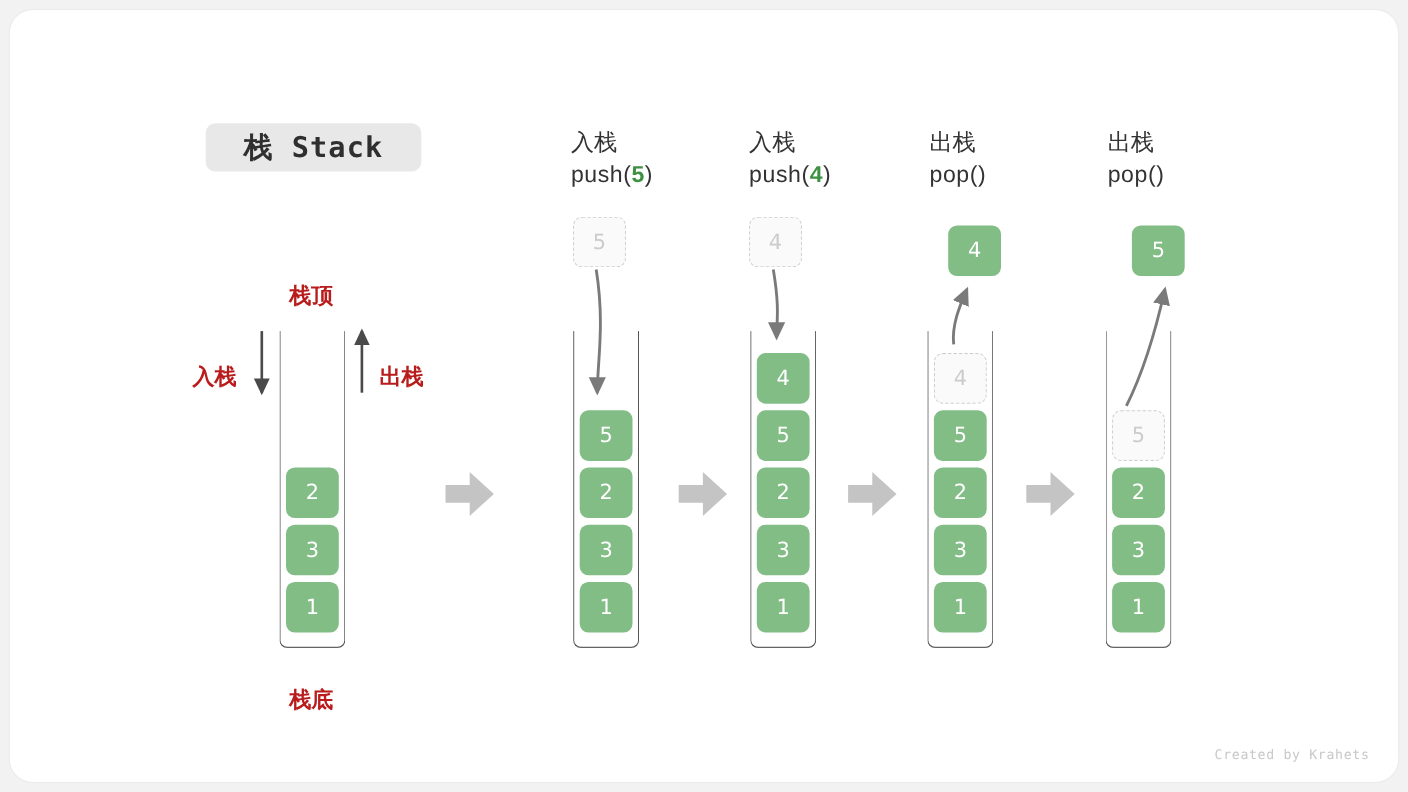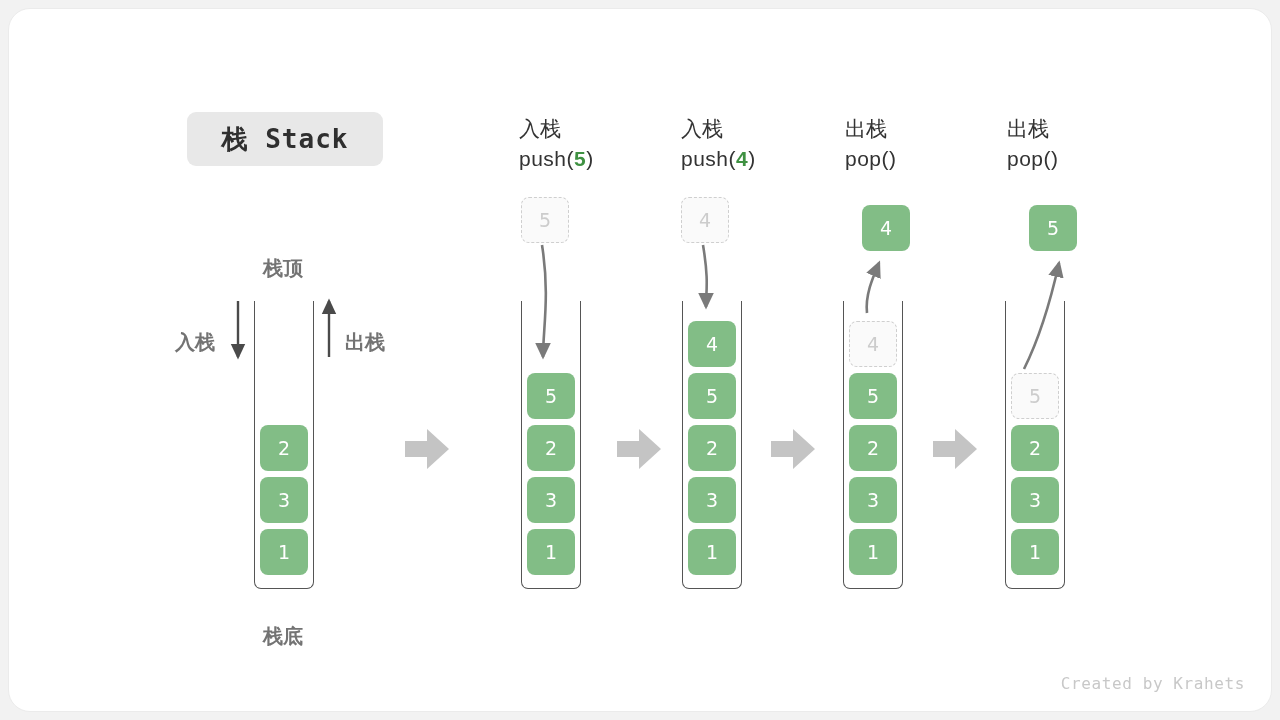--- a/index.html
+++ b/index.html
@@ -11,31 +11,31 @@
   }
   .card{
     position:absolute;left:8px;top:8px;width:1264px;height:704px;
     background:#ffffff;border:1px solid #ebebeb;border-radius:22px;
     box-sizing:border-box;overflow:hidden;
   }
   .stage{position:absolute;left:0;top:0;width:1264px;height:704px;}
 
   
   .title-chip{
-    position:absolute;left:178px;top:103px;width:196px;height:54px;
+    position:absolute;left:178px;top:103px;width:196px;height:44px;
     background:#e8e8e8;border-radius:9px;
     display:flex;align-items:center;justify-content:center;
     font-family:"DejaVu Sans Mono","Liberation Mono",monospace;
     font-size:26px;font-weight:bold;color:#2f2f2f;letter-spacing:1px;
   }
 
   
   .cn-label{
     position:absolute;font-family:"DejaVu Sans","Liberation Sans",sans-serif;
-    font-size:20px;font-weight:bold;color:#737373;white-space:nowrap;
+    font-size:20px;font-weight:bold;color:#b91c1c;white-space:nowrap;
   }
   .op-title{
     position:absolute;white-space:nowrap;
     font-family:"DejaVu Sans","Liberation Sans",sans-serif;
     font-size:21px;color:#333;line-height:1.45;
   }
   .op-title .code{
     display:block;
     font-family:Liberation Sans, sans-serif;
     font-size:21px;color:#333;letter-spacing:0.5px;
@@ -61,21 +61,21 @@
   .cell.filled{background:#82bd86;color:#ffffff;}
   .cell.ghost{
     background:#fafafa;border:1.6px dashed #cfcfcf;color:#cccccc;
     box-sizing:border-box;
   }
   .cell.popped{background:#82bd86;color:#ffffff;}
 
   .footer{
     position:absolute;right:28px;bottom:20px;
     font-family:"DejaVu Sans Mono","Liberation Mono",monospace;
-    font-size:16px;color:#c8c8c8;letter-spacing:0.6px;
+    font-size:12px;color:#c8c8c8;letter-spacing:0.6px;
   }
   svg.layer{position:absolute;left:0;top:0;width:1264px;height:704px;overflow:visible;}
 </style>
 </head>
 <body>
 
 <div class="card">
  <div class="stage">
 
   <div class="title-chip">栈 Stack</div>

